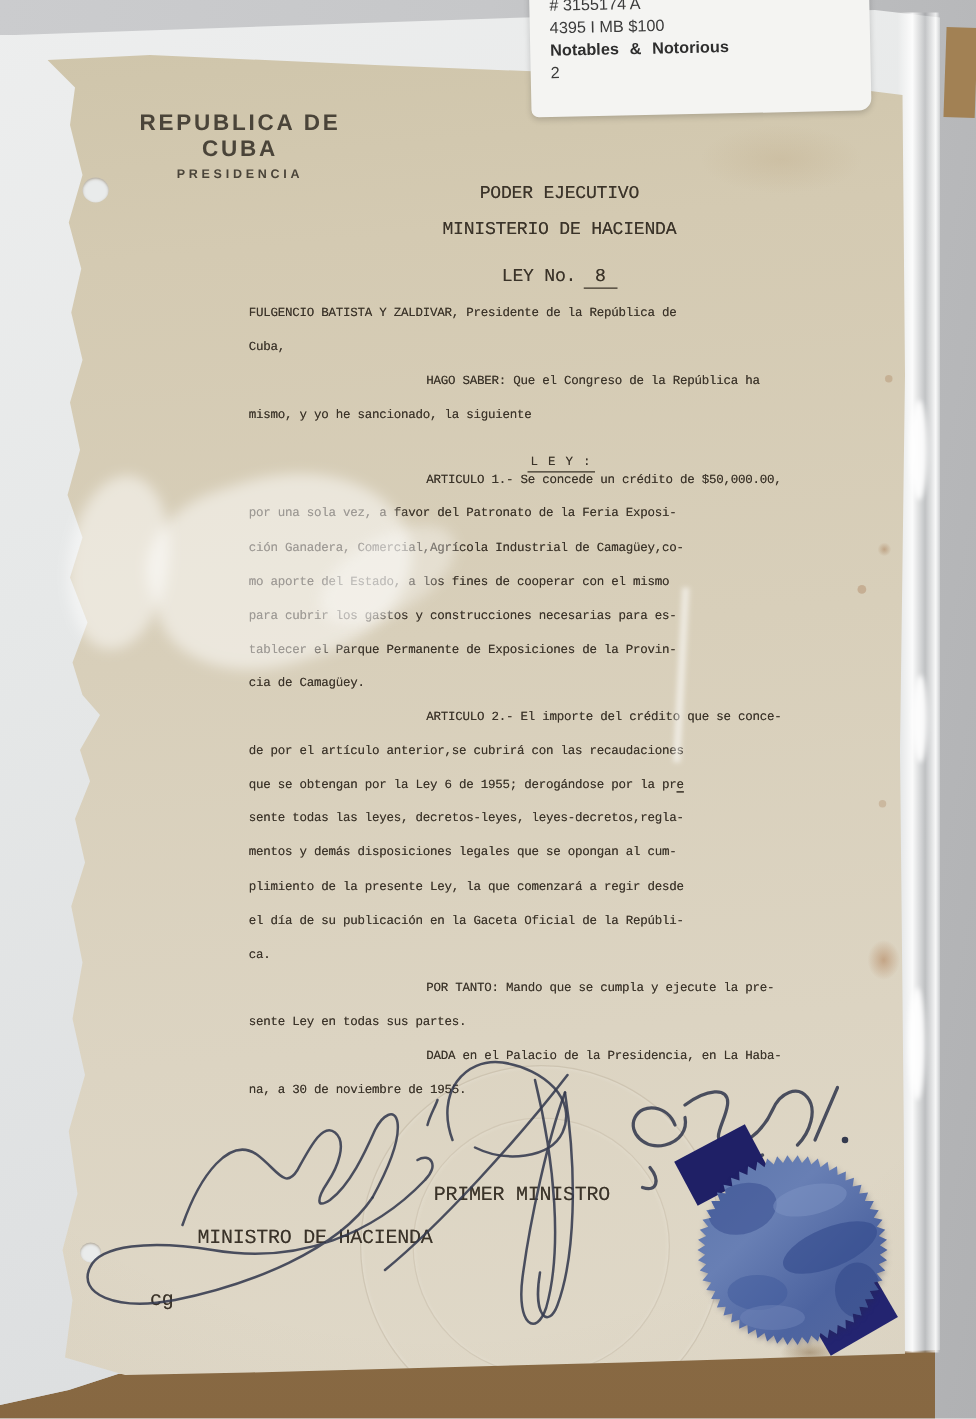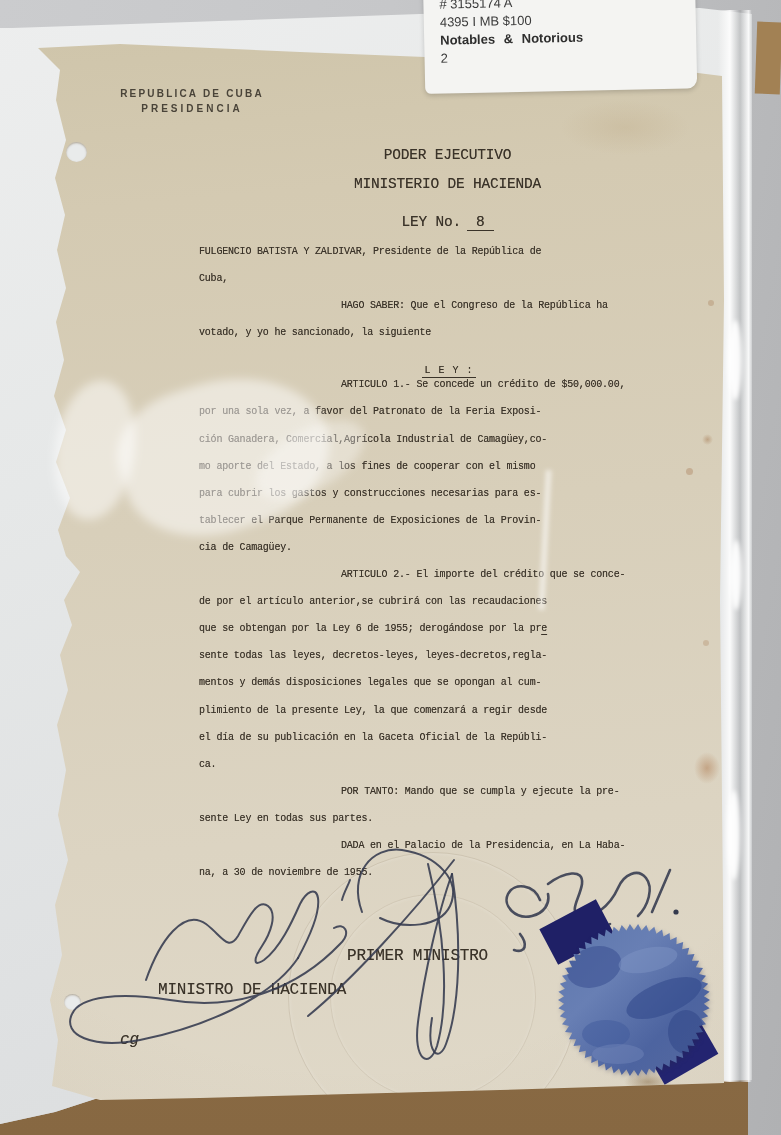--- a/index.html
+++ b/index.html
@@ -27,21 +27,21 @@
     background:linear-gradient(175deg,#cec4a9 0%,#d4cab2 18%,#d8cfba 45%,#dcd4c2 72%,#e0d9c9 100%);
     clip-path:polygon(38px 48px,120px 44px,300px 52px,500px 60px,690px 72px,722px 76px,724px 300px,720px 600px,723px 900px,724px 1083px,500px 1090px,200px 1098px,100px 1100px,52px 1086px,58px 1040px,50px 1000px,62px 955px,55px 905px,68px 860px,58px 815px,66px 770px,57px 725px,68px 690px,60px 655px,72px 625px,64px 600px,80px 572px,66px 556px,58px 530px,70px 498px,56px 462px,66px 430px,54px 396px,64px 360px,56px 322px,66px 288px,57px 250px,65px 215px,55px 178px,66px 140px,56px 100px,60px 70px);}
   .paper-shade{left:0;top:0;width:781px;height:1135px;pointer-events:none;
     background:radial-gradient(120% 90% at 45% 40%,rgba(0,0,0,0) 60%,rgba(120,100,70,.12) 100%);}
   .hole{background:#e9ebeb;border-radius:50%;box-shadow:inset 0 1px 2px rgba(120,100,70,.5);}
   .stain{border-radius:50%;pointer-events:none;}
   .emboss{border:1.5px solid rgba(130,115,85,.16);border-radius:50%;box-shadow:inset 0 0 4px rgba(255,255,255,.25);pointer-events:none;}
 
   
   .letterhead{left:96px;top:88px;width:192px;text-align:center;color:#4a4439;}
-  .lh1{font-size:10px;font-weight:bold;letter-spacing:2.2px;}
+  .lh1{font-size:18px;font-weight:bold;letter-spacing:2.2px;}
   .lh2{font-size:10px;font-weight:bold;letter-spacing:3px;margin-top:4px;}
 
   
   .tw{font-family:"Liberation Mono","DejaVu Sans Mono",monospace;color:#3a3329;letter-spacing:-.2px;text-shadow:0 0 .5px rgba(40,30,20,.55);}
   .heading-block{left:199px;top:147px;width:497px;text-align:center;font-size:14.5px;}
   .hb2{margin-top:13px;}
   .hb3{margin-top:22px;}
   .ley-num{display:inline-block;border-bottom:1.6px solid #3a3329;padding:0 9px;margin-left:6px;}
 
   .bodytext{left:199px;top:246px;width:500px;font-size:10px;}
@@ -111,21 +111,21 @@
     <div class="abs heading-block tw">
       <div>PODER EJECUTIVO</div>
       <div class="hb2">MINISTERIO DE HACIENDA</div>
       <div class="hb3"><span>LEY No.</span><span class="ley-num">8</span></div>
     </div>
 
     <div class="abs bodytext tw" id="bodytext">
         <div class="line">FULGENCIO BATISTA Y ZALDIVAR, Presidente de la República de</div>
         <div class="line">Cuba,</div>
         <div class="line ind">HAGO SABER: Que el Congreso de la República ha</div>
-        <div class="line">votado, y yo he sancionado, la siguiente</div>
+        <div class="line">mismo, y yo he sancionado, la siguiente</div>
         <div class="line sect"><span>L E Y :</span></div>
         <div class="line ind">ARTICULO 1.- Se concede un crédito de $50,000.00,</div>
         <div class="line">por una sola vez, a favor del Patronato de la Feria Exposi-</div>
         <div class="line">ción Ganadera, Comercial,Agrícola Industrial de Camagüey,co-</div>
         <div class="line">mo aporte del Estado, a los fines de cooperar con el mismo</div>
         <div class="line">para cubrir los gastos y construcciones necesarias para es-</div>
         <div class="line">tablecer el Parque Permanente de Exposiciones de la Provin-</div>
         <div class="line">cia de Camagüey.</div>
         <div class="line ind">ARTICULO 2.- El importe del crédito que se conce-</div>
         <div class="line">de por el artículo anterior,se cubrirá con las recaudaciones</div>
@@ -136,21 +136,21 @@
         <div class="line">el día de su publicación en la Gaceta Oficial de la Repúbli-</div>
         <div class="line">ca.</div>
         <div class="line ind">POR TANTO: Mando que se cumpla y ejecute la pre-</div>
         <div class="line">sente Ley en todas sus partes.</div>
         <div class="line ind">DADA en el Palacio de la Presidencia, en La Haba-</div>
         <div class="line">na, a 30 de noviembre de 1955.</div>
       </div>
 
     <div class="abs sig-label" style="left:347px;top:947px;">PRIMER MINISTRO</div>
     <div class="abs sig-label" style="left:117px;top:981px;margin-left:41px;">MINISTRO DE HACIENDA</div>
-    <div class="abs sig-label" style="left:120px;top:1031px;font-style:italic;">cg</div>
+    <div class="abs sig-label" style="left:120px;top:1031px;">cg</div>
 
     <svg class="abs sig-svg" viewBox="0 0 781 1135">
       <g stroke-width="2">
         <path d="M146 980 C160 940 184 908 206 924 C222 936 228 952 238 936 C248 918 258 898 268 906 C278 914 270 934 262 946 C254 958 252 968 264 960 C280 948 292 922 300 904 C306 892 316 886 318 898 C320 912 310 936 298 958"></path>
         <path d="M298 958 C270 1000 200 1028 140 1040 C92 1049 62 1035 72 1014 C80 996 120 992 170 1000 C240 1012 300 986 340 944 C352 932 344 922 334 928"></path>
         <path d="M342 900 C344 892 348 886 350 880"></path>
       </g>
       <g stroke-width="2">
         <path d="M362 912 C348 874 372 846 402 850 C436 855 462 880 450 906 C440 927 404 930 380 918"></path>
         <path d="M428 864 C444 930 450 1000 437 1046 C429 1070 413 1060 418 1022 C424 976 438 912 452 874"></path>

